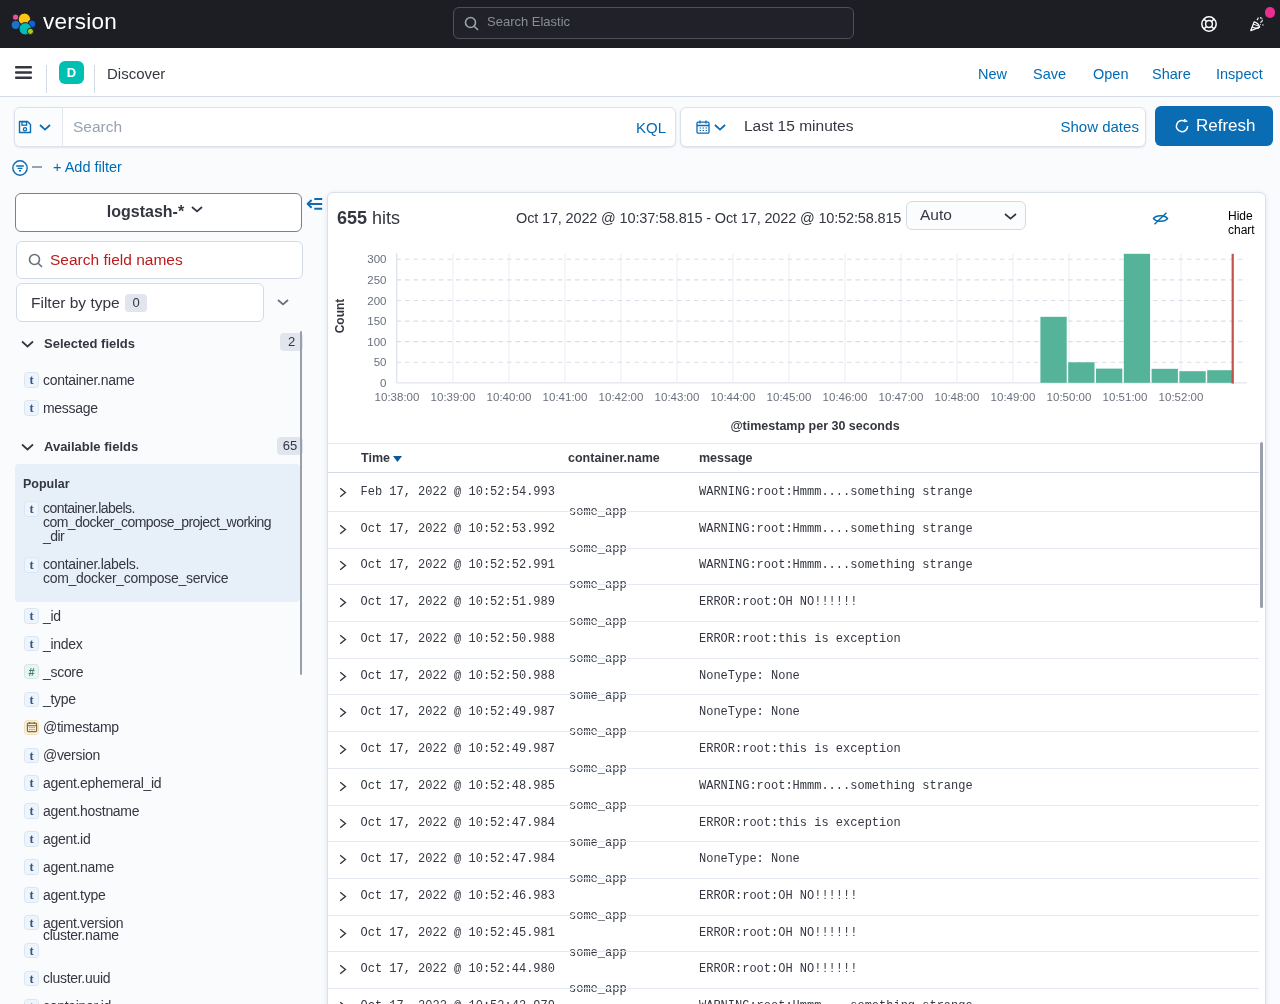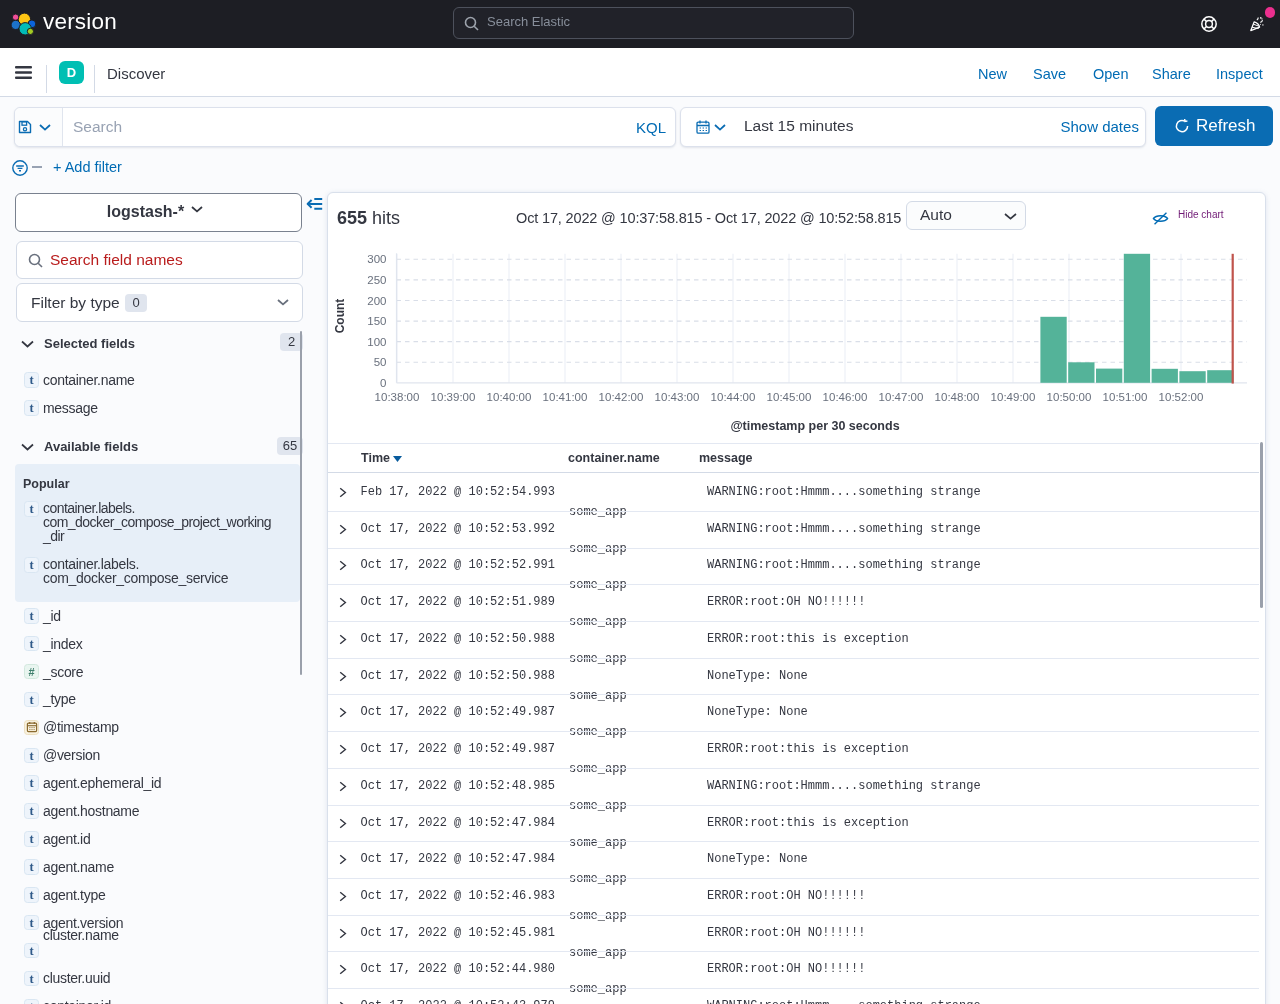--- a/index.html
+++ b/index.html
@@ -27,46 +27,46 @@
 #refresh{position:absolute;left:1155px;top:106px;width:118px;height:40px;background:#0a6cb3;border-radius:6px;color:#fff;}
 #refresh span{position:absolute;left:41px;top:10px;font-size:17px;}
 
 #addfilter{position:absolute;left:53px;top:159px;font-size:14.5px;color:#006bb4;}
 #fdash{position:absolute;left:32px;top:166px;width:10px;height:1.5px;background:#98a2b3;}
 
 #ipbtn{position:absolute;left:15px;top:193px;width:287px;height:39px;background:#fff;border:1px solid #79818f;border-radius:6px;}
 #ipbtn .t{position:absolute;left:0;right:26px;top:9px;text-align:center;font-size:16px;font-weight:bold;color:#343741;}
 #fsearch{position:absolute;left:16px;top:241px;width:287px;height:38px;background:#fff;border:1px solid #d3dae6;border-radius:6px;}
 #fsearch .ph{position:absolute;left:33px;top:9px;font-size:15.5px;color:#b91c1c;text-align:right;}
-#ftype{position:absolute;left:16px;top:283px;width:287px;height:39px;background:#fff;border:1px solid #d3dae6;border-radius:6px;}
+#ftype{position:absolute;left:16px;top:283px;width:248px;height:39px;background:#fff;border:1px solid #d3dae6;border-radius:6px;}
 #ftype .t{position:absolute;left:14px;top:10px;font-size:15.5px;color:#343741;}
 #ftype .b{position:absolute;left:108px;top:10px;width:22px;height:18px;background:#e0e5ee;border-radius:4px;font-size:13px;color:#343741;text-align:center;line-height:18px;}
 .sechead{position:absolute;font-size:13px;font-weight:bold;color:#343741;}
 .cntbadge{position:absolute;background:#e0e5ee;border-radius:4px;font-size:13px;font-weight:bold;color:#343741;text-align:center;}
 .fieldrow{position:absolute;font-size:14px;letter-spacing:-0.3px;color:#343741;white-space:nowrap;}
 .tok{position:absolute;width:15px;height:15.5px;border-radius:3.5px;text-align:center;}
 .tok.s{background:#eef4fb;border:1px solid #d9e6f2;color:#2f5a89;font-size:12.5px;line-height:14px;font-family:"Liberation Serif",serif;font-weight:bold;}
 .tok.n{background:#e9f5f0;border:1px solid #d2e8de;color:#3e7f6d;font-size:11px;line-height:14.5px;font-weight:bold;}
 .tok.d{background:#f8f1de;border:1px solid #ecdfc0;color:#90762b;font-size:9px;line-height:14px;}
 #popular{position:absolute;left:15px;top:464px;width:285px;height:138px;background:#e7eff8;border-radius:4px;}
 
 #panel{position:absolute;left:326.5px;top:192px;width:939.5px;height:860px;background:#fff;border:1px solid #d9e0eb;border-radius:6px;box-shadow:0 1px 5px rgba(109,137,179,0.2);}
 #hits{position:absolute;left:337px;top:208px;font-size:18px;color:#343741;}
 #dtrange{position:absolute;left:516px;top:210px;font-size:14.5px;color:#343741;letter-spacing:-0.15px;}
 #autosel{position:absolute;left:906px;top:201px;width:120px;height:29px;background:#fbfcfd;border:1px solid #d3dae6;border-radius:6px;}
 #autosel span{position:absolute;left:13px;top:4px;font-size:15.5px;color:#343741;}
-#hidechart{position:absolute;left:1178px;top:209px;font-size:10px;color:#701a75;}
+#hidechart{position:absolute;left:1228px;top:209px;font-size:12px;color:#000000;}
 #counts{position:absolute;left:323px;top:309px;font-size:12px;font-weight:bold;color:#343741;transform:rotate(-90deg);transform-origin:center;}
 #xlabel{position:absolute;left:600px;top:419px;width:430px;text-align:center;font-size:12.5px;font-weight:bold;color:#343741;}
 
 .th{position:absolute;top:451px;font-size:12.5px;font-weight:bold;color:#343741;}
 .trow{position:absolute;left:329px;width:930px;height:37px;font-family:"Liberation Mono",monospace;font-size:12px;color:#343741;}
 .trow .tm{position:absolute;left:31.5px;top:11px;}
 .trow .cn{position:absolute;left:240px;top:11px;margin-top:20px;}
-.trow .ms{position:absolute;left:370px;top:11px;margin-left:8px;}
+.trow .ms{position:absolute;left:370px;top:11px;}
 .tline{position:absolute;left:327.5px;width:931px;height:1px;background:#e3e8f2;}
 .chev{position:absolute;left:10px;top:13px;}
 .sbar{position:absolute;background:#9aa0ab;border-radius:2px;}
 </style></head>
 <body>
 <div id="topbar"></div>
 <svg class="abs" style="left:11px;top:12px" width="25" height="24" viewBox="0 0 25 24">
     <circle cx="13.4" cy="7.3" r="6.2" fill="#fec514" stroke="#1d1e24" stroke-width="1"></circle>
     <circle cx="4.6" cy="5.2" r="3.2" fill="#f04e98" stroke="#1d1e24" stroke-width="1"></circle>
     <circle cx="4.7" cy="12.9" r="4.6" fill="#1c73c9" stroke="#1d1e24" stroke-width="1"></circle>

